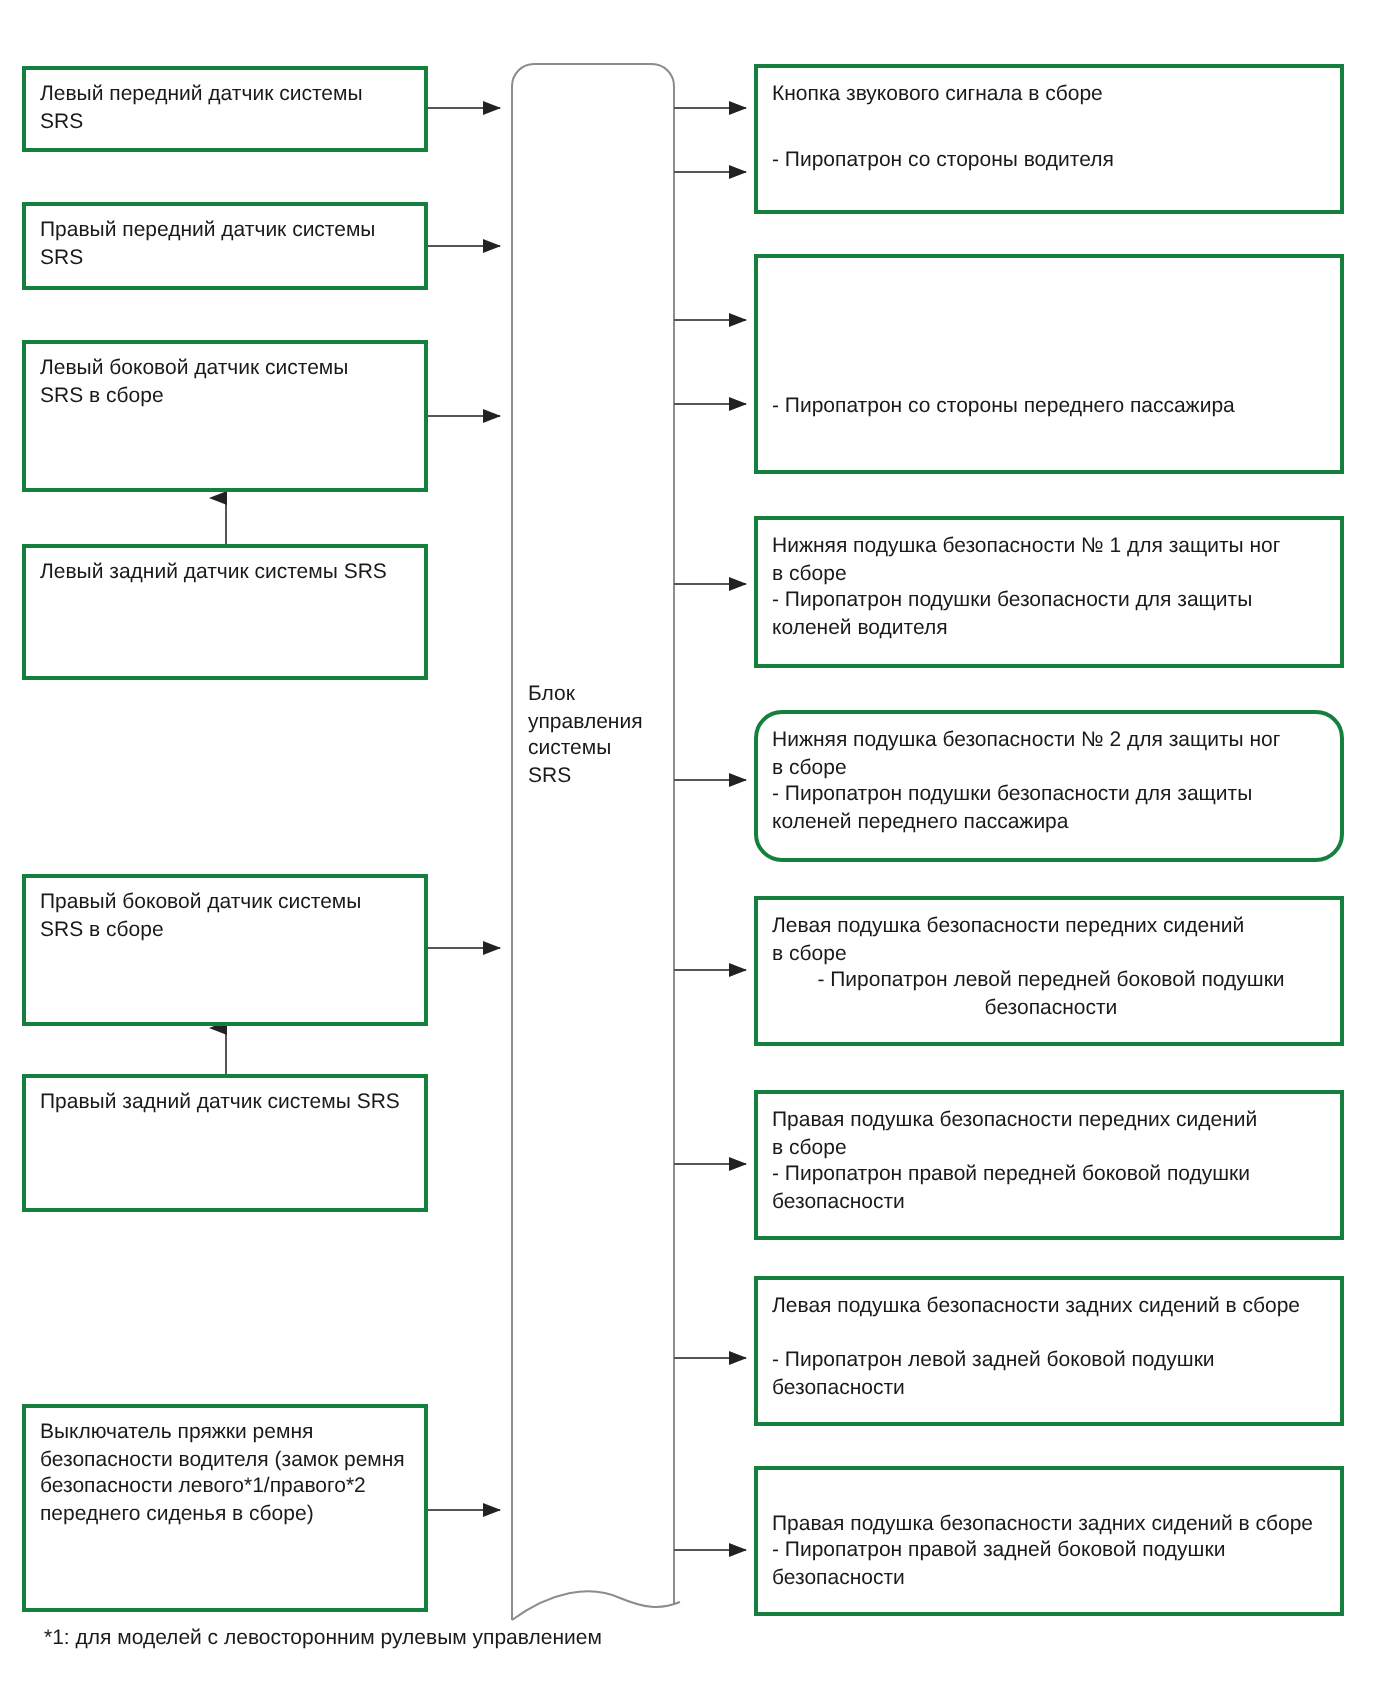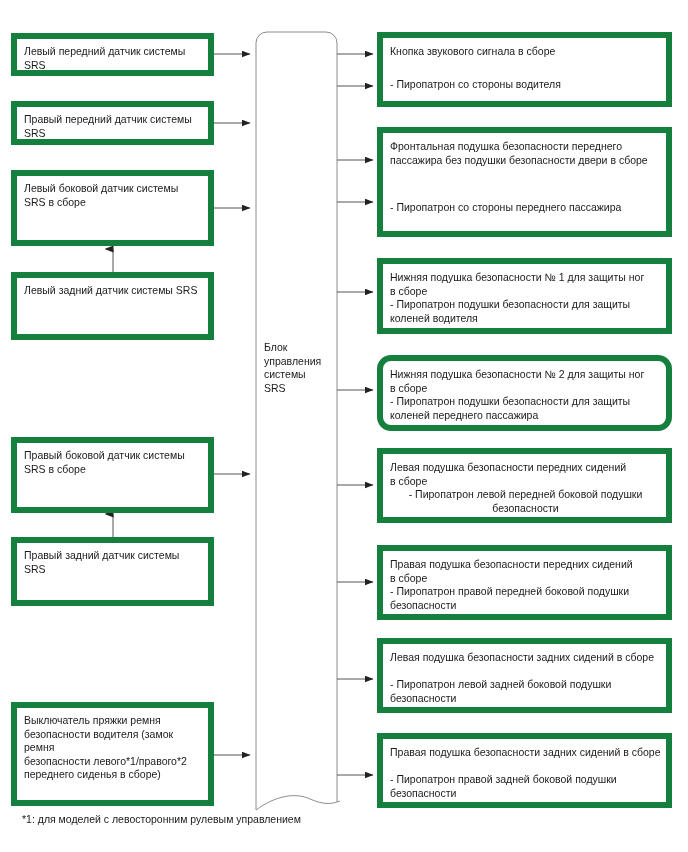--- a/index.html
+++ b/index.html
@@ -11,21 +11,21 @@
     position: relative;
     width: 688px;
     height: 852px;
     background: #ffffff;
     font-family: "Liberation Sans", "DejaVu Sans", sans-serif;
     overflow: hidden;
   }
   .box {
     position: absolute;
     box-sizing: border-box;
-    border: 6px solid #15803d;
+    border: 2px solid #15803d;
     background: #ffffff;
   }
   .box .txt {
     position: absolute;
     left: 7px;
     right: 5px;
     font-size: 10.5px;
     line-height: 13.5px;
     color: #1a1a1a;
     white-space: pre-line;
@@ -135,22 +135,20 @@
 управления
 системы
 SRS</div>
 
   <div class="box" style="left:377px; top:32px; width:295px; height:75px;">
     <div class="txt" style="top:7px;">Кнопка звукового сигнала в сборе</div>
     <div class="txt" style="top:40px;">- Пиропатрон со стороны водителя</div>
   </div>
 
   <div class="box" style="left:377px; top:127px; width:295px; height:110px;">
-    <div class="txt" style="top:7px;">Фронтальная подушка безопасности переднего
-пассажира без подушки безопасности двери в сборе</div>
     <div class="txt" style="top:68px;">- Пиропатрон со стороны переднего пассажира</div>
   </div>
 
   <div class="box" style="left:377px; top:258px; width:295px; height:76px;">
     <div class="txt" style="top:7px;">Нижняя подушка безопасности № 1 для защиты ног
 в сборе</div>
     <div class="txt" style="top:34px;">- Пиропатрон подушки безопасности для защиты
 коленей водителя</div>
   </div>
 
@@ -175,20 +173,20 @@
 безопасности</div>
   </div>
 
   <div class="box" style="left:377px; top:638px; width:295px; height:75px;">
     <div class="txt" style="top:7px;">Левая подушка безопасности задних сидений в сборе</div>
     <div class="txt" style="top:34px;">- Пиропатрон левой задней боковой подушки
 безопасности</div>
   </div>
 
   <div class="box" style="left:377px; top:733px; width:295px; height:75px;">
-    <div class="txt" style="top:7px;">Правая подушка безопасности задних сидений в сборе</div>
+    <div class="txt" style="top:21px;">Правая подушка безопасности задних сидений в сборе</div>
     <div class="txt" style="top:34px;">- Пиропатрон правой задней боковой подушки
 безопасности</div>
   </div>
 
   <div class="footnote" style="left:22px; top:813px;">*1: для моделей с левосторонним рулевым управлением</div>
 
 </div>
 
 </body></html>

